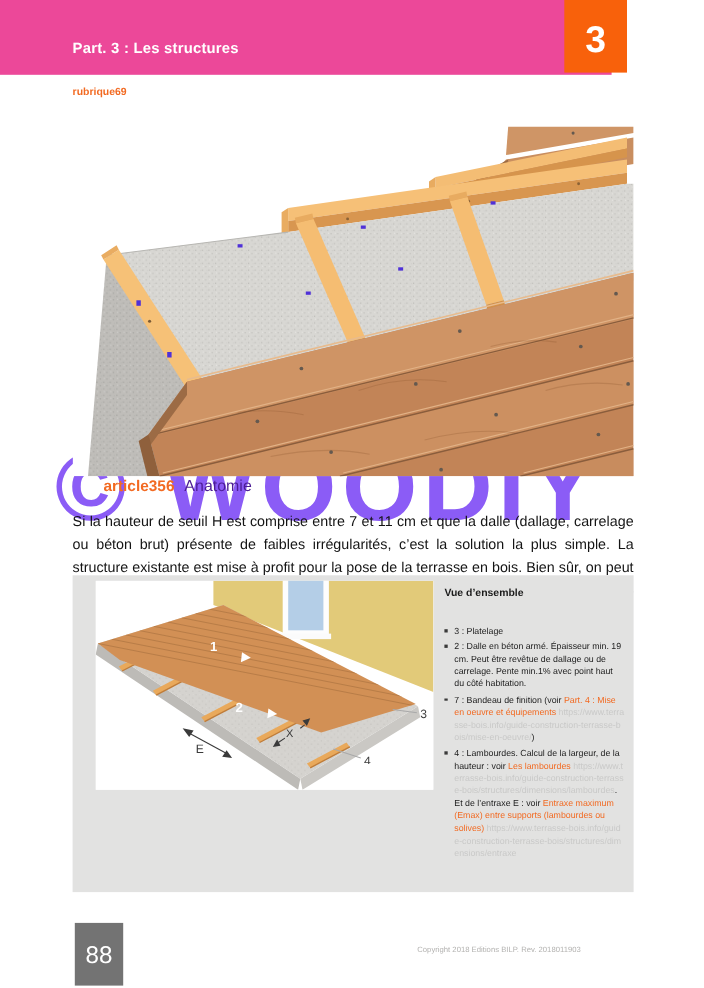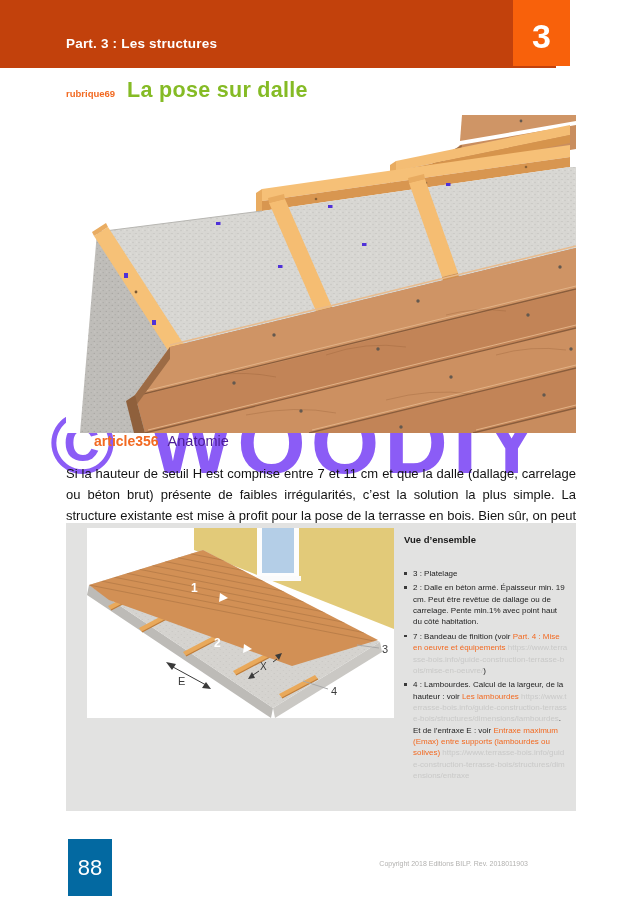--- a/index.html
+++ b/index.html
@@ -1,29 +1,29 @@
 <!DOCTYPE html>
 <html><head>
 <meta charset="utf-8">
 <style>
   html,body{margin:0;padding:0;}
   body{background:#ffffff;font-family:"Liberation Sans","DejaVu Sans",sans-serif;}
   .page{position:relative;width:640px;height:898px;background:#fff;overflow:hidden;}
 
   
-  .header-bar{position:absolute;left:0;top:0;width:556px;height:68px;background:#c2410c;z-index:2;}
+  .header-bar{position:absolute;left:0;top:0;width:556px;height:68px;background:#ec4899;z-index:2;}
   .part-title{position:absolute;left:66px;top:36px;color:#fff;font-size:13.5px;font-weight:bold;letter-spacing:.2px;}
   .chapter-box{position:absolute;left:513px;top:0;width:57px;height:66px;background:#f8610b;display:flex;align-items:center;justify-content:center;}
   .chapter-box span{color:#fff;font-size:34px;font-weight:bold;padding-top:6px;}
 
   
   .watermark{position:absolute;left:50px;top:392px;font-size:88px;font-weight:bold;color:#8b5cf6;letter-spacing:5px;white-space:nowrap;z-index:0;}
 
   
-  .title-block{position:absolute;left:66px;top:78px;display:flex;align-items:baseline;gap:12px;z-index:2;}
+  .title-block{position:absolute;left:66px;top:78px;display:flex;align-items:baseline;gap:24px;z-index:2;}
   .rubrique{color:#f26a22;font-size:9.5px;font-weight:bold;}
   .page-title{margin:0;color:#85bb25;font-size:21.5px;font-weight:bold;letter-spacing:.3px;}
 
   .main-illustration{position:absolute;left:66px;top:115px;width:510px;height:318px;z-index:1;}
 
   
   .article-head{position:absolute;left:66px;top:433px;display:flex;align-items:baseline;gap:9px;z-index:2;}
   .article-tag{color:#f26a22;font-size:14px;font-weight:bold;margin-left:28px;}
   .article-heading{margin:0;color:#4c1d95;font-size:14.5px;font-weight:normal;}
   .article-body{position:absolute;left:66px;top:464px;width:510px;margin:0;font-size:13px;line-height:1.6;color:#141414;text-align:justify;z-index:2;}
@@ -34,21 +34,21 @@
   .overview-panel{position:absolute;left:338px;top:11px;width:164px;}
   .overview-heading{font-size:9.5px;font-weight:bold;color:#1a1a1a;margin-bottom:23px;}
   .overview-list{list-style:none;margin:0;padding:0;font-size:8px;line-height:1.42;color:#222;}
   .overview-list li{position:relative;padding-left:9px;margin-bottom:3px;}
   .overview-list li::before{content:"";position:absolute;left:0;top:4px;width:2.6px;height:2.6px;background:#3a3a3a;}
   .seg-link{color:#f26a22;}
   .seg-url{color:#c9c9c8;word-break:break-all;}
   .seg-text{color:#222;}
 
   
-  .page-number-box{position:absolute;left:68px;top:839px;width:44px;height:57px;background:#0369a1;display:flex;align-items:center;justify-content:center;z-index:2;}
+  .page-number-box{position:absolute;left:68px;top:839px;width:44px;height:57px;background:#737373;display:flex;align-items:center;justify-content:center;z-index:2;}
   .page-number-box span{color:#fff;font-size:22px;font-weight:normal;}
   .copyright{position:absolute;left:0;top:860px;width:528px;text-align:right;font-size:7px;color:#b3b2b0;z-index:2;}
 
   svg text{font-family:"Liberation Sans","DejaVu Sans",sans-serif;}
 </style>
 </head>
 <body>
 
 <div class="page">
 
@@ -56,21 +56,20 @@
     <span class="part-title">Part. 3 : Les structures</span>
     <div class="chapter-box">
       <span>3</span>
     </div>
   </div>
 
   <div class="watermark">© WOODIY</div>
 
   <div class="title-block">
     <span class="rubrique">rubrique69</span>
-    <h1 class="page-title">La pose sur dalle</h1>
   </div>
 
   <div class="main-illustration">
     <svg width="510" height="318" viewBox="0 0 510 318">
       <defs>
         <pattern id="conc" width="6" height="6" patternUnits="userSpaceOnUse">
           <rect width="6" height="6" fill="#d8d7d3"></rect>
           <circle cx="1" cy="1.5" r="0.7" fill="#c4c3bf"></circle>
           <circle cx="4" cy="4.5" r="0.6" fill="#bdbcb8"></circle>
           <circle cx="4.8" cy="1" r="0.5" fill="#e9e8e5"></circle>

